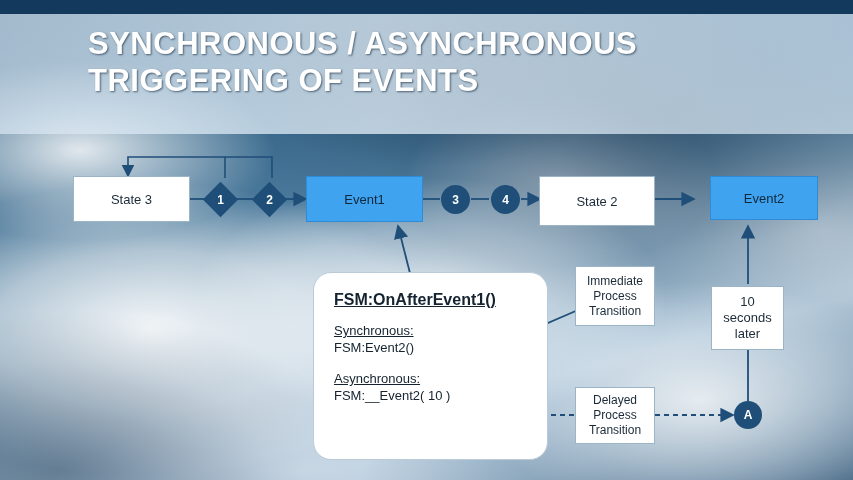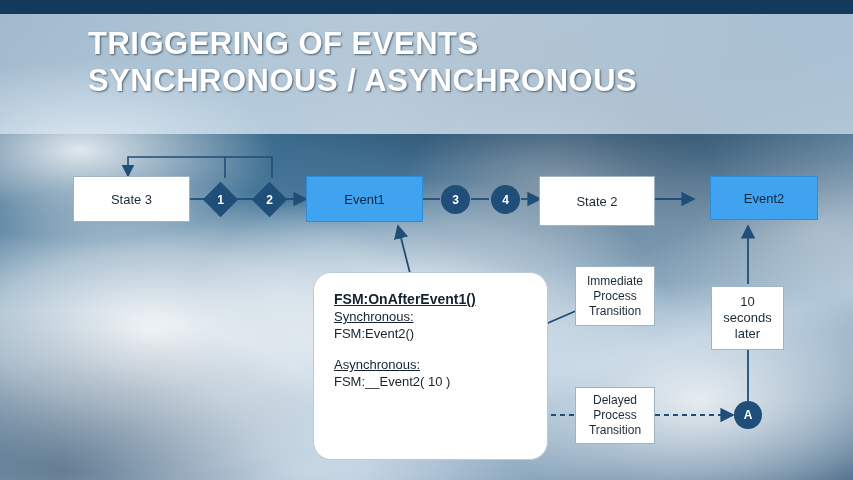--- a/index.html
+++ b/index.html
@@ -137,23 +137,23 @@
     background: #ffffff;
     border: 1px solid #b9cad8;
     border-radius: 18px;
     box-sizing: border-box;
     padding: 18px 20px;
     font-size: 13px;
     color: #14232f;
   }
   .fsm-title {
     font-weight: bold;
-    font-size: 14px;
+    font-size: 16px;
     text-decoration: underline;
-    margin-bottom: 2px;
+    margin-bottom: 14px;
   }
   .fsm-sub { text-decoration: underline; }
   .fsm-code { margin-top: 2px; }
   .fsm-group { margin-bottom: 16px; }
 
   svg.overlay {
     position: absolute;
     left: 0; top: 0;
     width: 853px; height: 480px;
     pointer-events: none;
@@ -165,22 +165,22 @@
 <div id="slide">
 
   <div class="sky"></div>
   <div class="sky-dark"></div>
 
   <div class="top-strip"></div>
   <div class="title-band">
     <div class="title-band-inner"></div>
   </div>
   <div class="slide-title">
+    <div>SYNCHRONOUS / ASYNCHRONOUS</div>
     <div>TRIGGERING OF EVENTS</div>
-    <div>SYNCHRONOUS / ASYNCHRONOUS</div>
   </div>
 
   <svg class="overlay" viewBox="0 0 853 480">
     <defs>
       <marker id="arrowDark" markerWidth="9" markerHeight="9" refX="7" refY="4" orient="auto">
         <path d="M0,0 L8,4 L0,8 z" fill="#1f4e79"></path>
       </marker>
       <marker id="arrowDark2" markerWidth="9" markerHeight="9" refX="7" refY="4" orient="auto">
         <path d="M0,0 L8,4 L0,8 z" fill="#1f4e79"></path>
       </marker>

